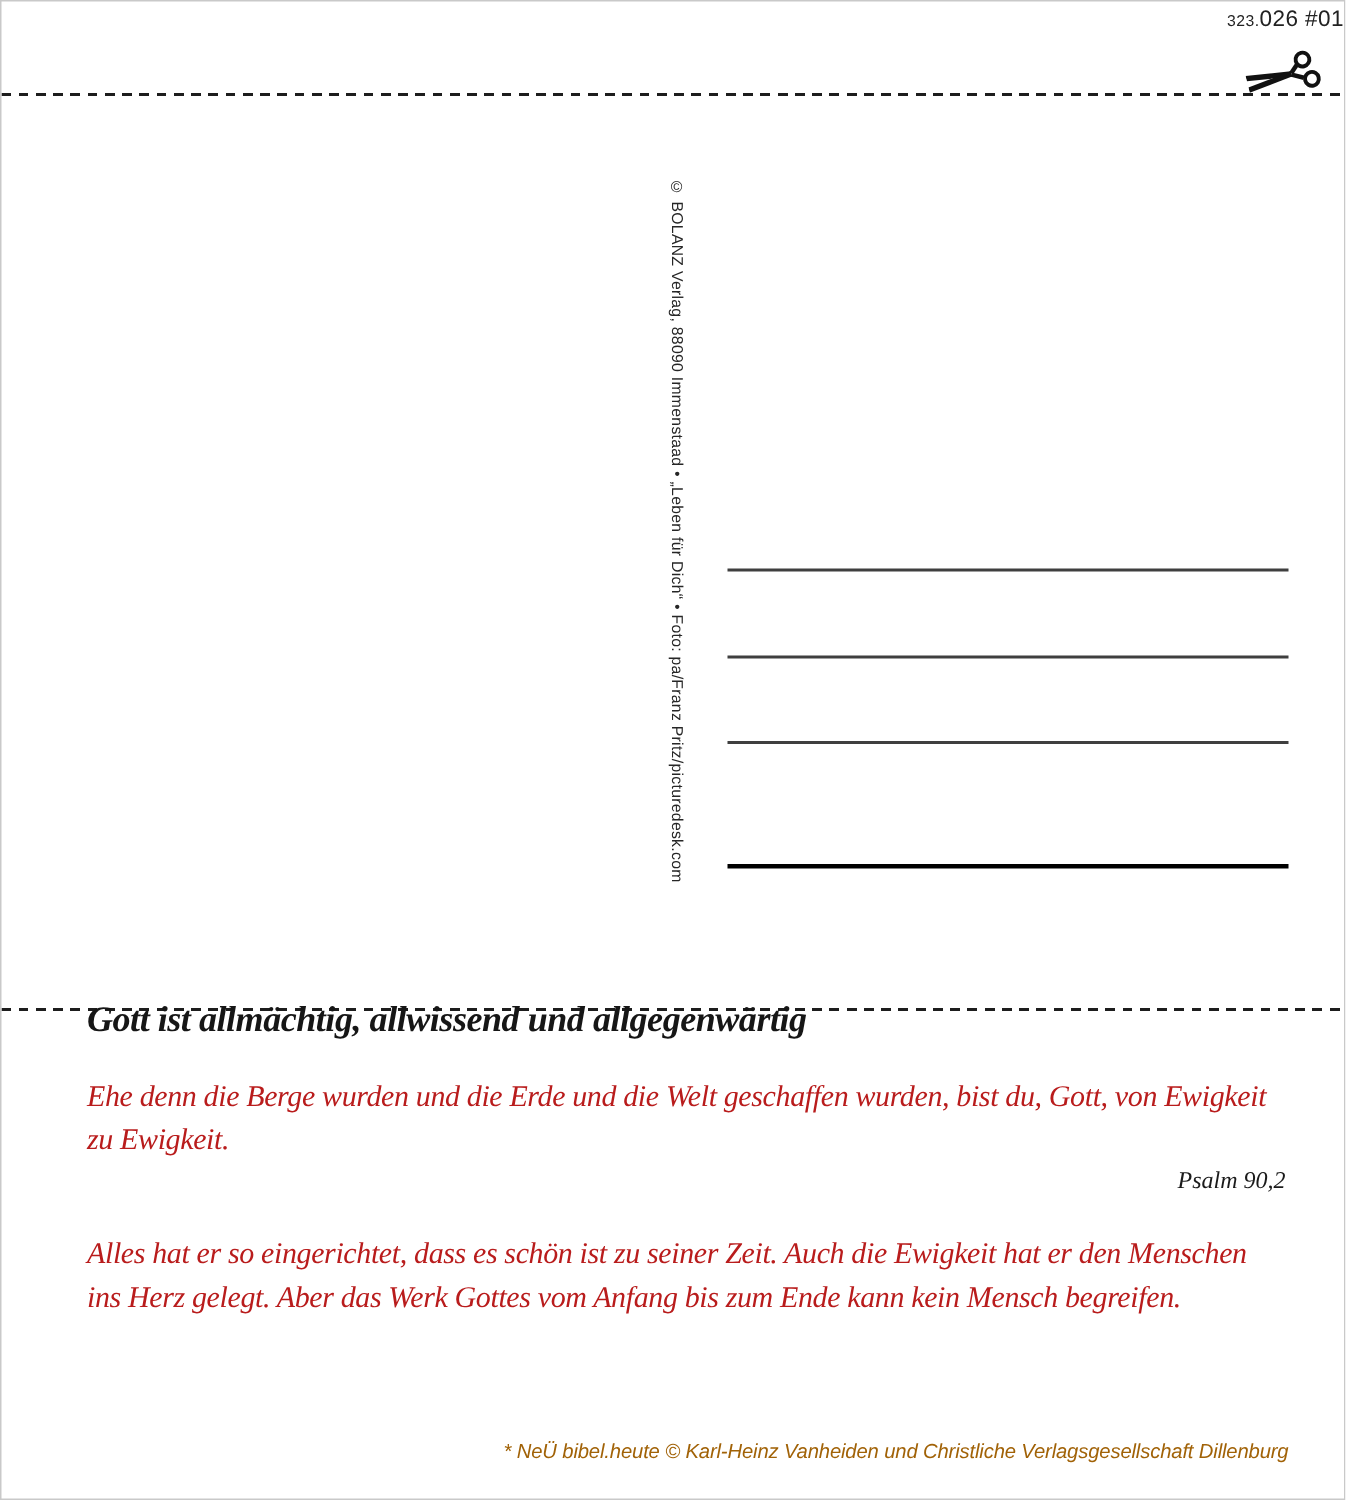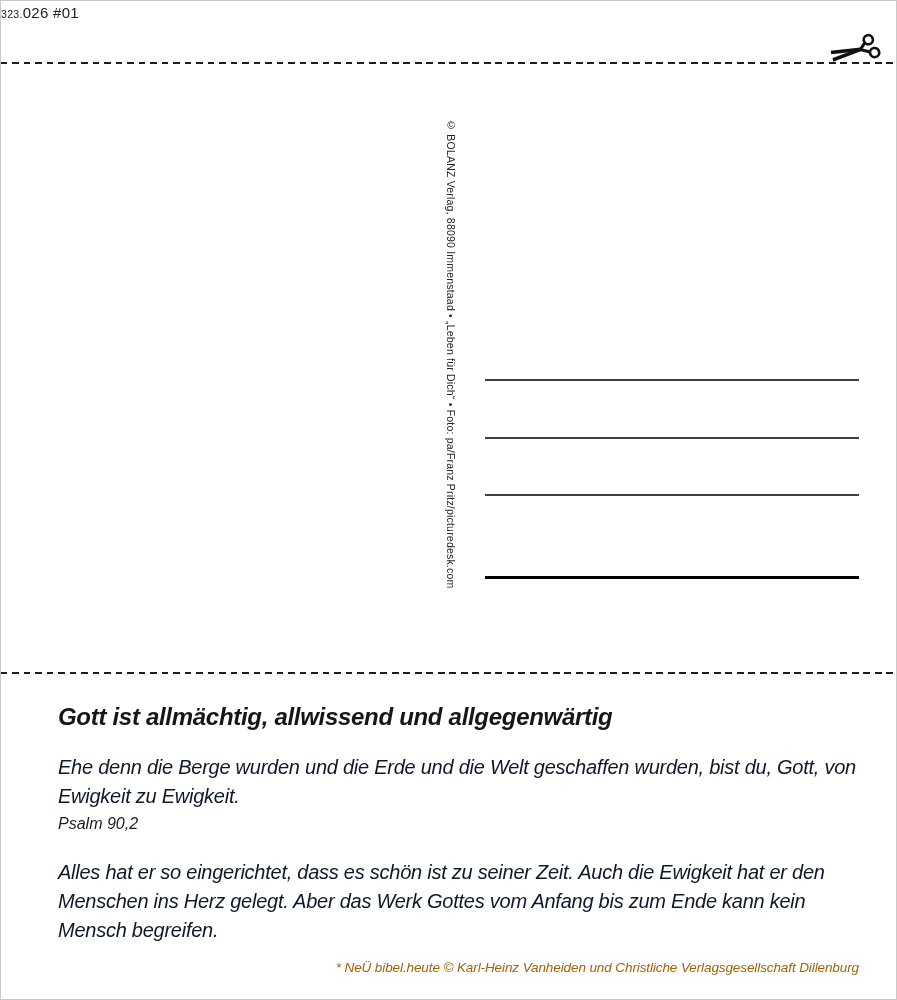--- a/index.html
+++ b/index.html
@@ -19,21 +19,21 @@
     overflow: hidden;
     color: #1b1b1b;
   }
 
   
   .code-line {
     position: absolute;
     top: 3px;
     left: 0;
     width: 100%;
-    text-align: left;
+    text-align: right;
     color: #222222;
     letter-spacing: 0.3px;
   }
   .code-small { font-size: 10.5px; }
   .code-large { font-size: 15px; }
 
   
   .cutline {
     position: absolute;
     left: 0;
@@ -79,46 +79,48 @@
   }
   .addr-line-1 { top: 378px; }
   .addr-line-2 { top: 436px; }
   .addr-line-3 { top: 493px; }
   .addr-line-4 { top: 575px; height: 3px; background: #000000; }
 
   
   .message {
     position: absolute;
     left: 57px;
-    top: 700px;
+    top: 664px;
     width: 799px;
     font-style: italic;
+    font-family: Liberation Serif, serif;
   }
   .message h1 {
     margin: 0;
     font-size: 24px;
     line-height: 31px;
     font-weight: 700;
     font-style: italic;
     letter-spacing: -0.3px;
     color: #161616;
   }
   .verse {
     margin: 21px 0 0 0;
     font-size: 20px;
     line-height: 29px;
     letter-spacing: -0.25px;
-    color: #0f172a;
+    color: #b91c1c;
   }
   .verse.second { margin-top: 24px; }
   .ref {
     margin: 2px 0 0 0;
     font-size: 16px;
     line-height: 21px;
     color: #1b1b1b;
+    text-align: right;
   }
   .footnote {
     position: absolute;
     right: 37px;
     top: 958px;
     font-size: 13.5px;
     line-height: 18px;
     font-style: italic;
     color: #a16207;
     letter-spacing: -0.1px;

